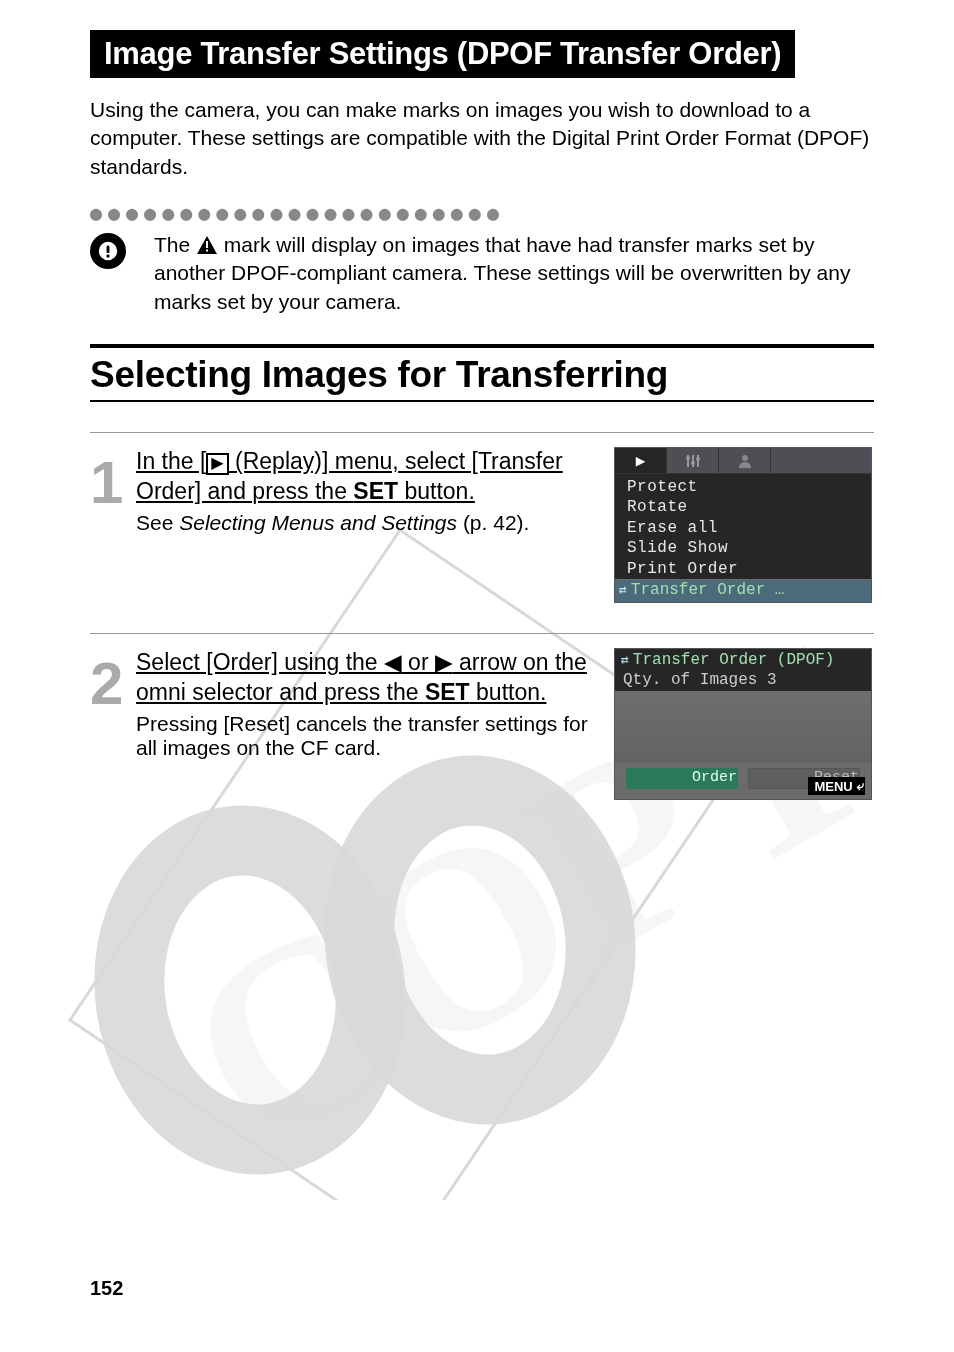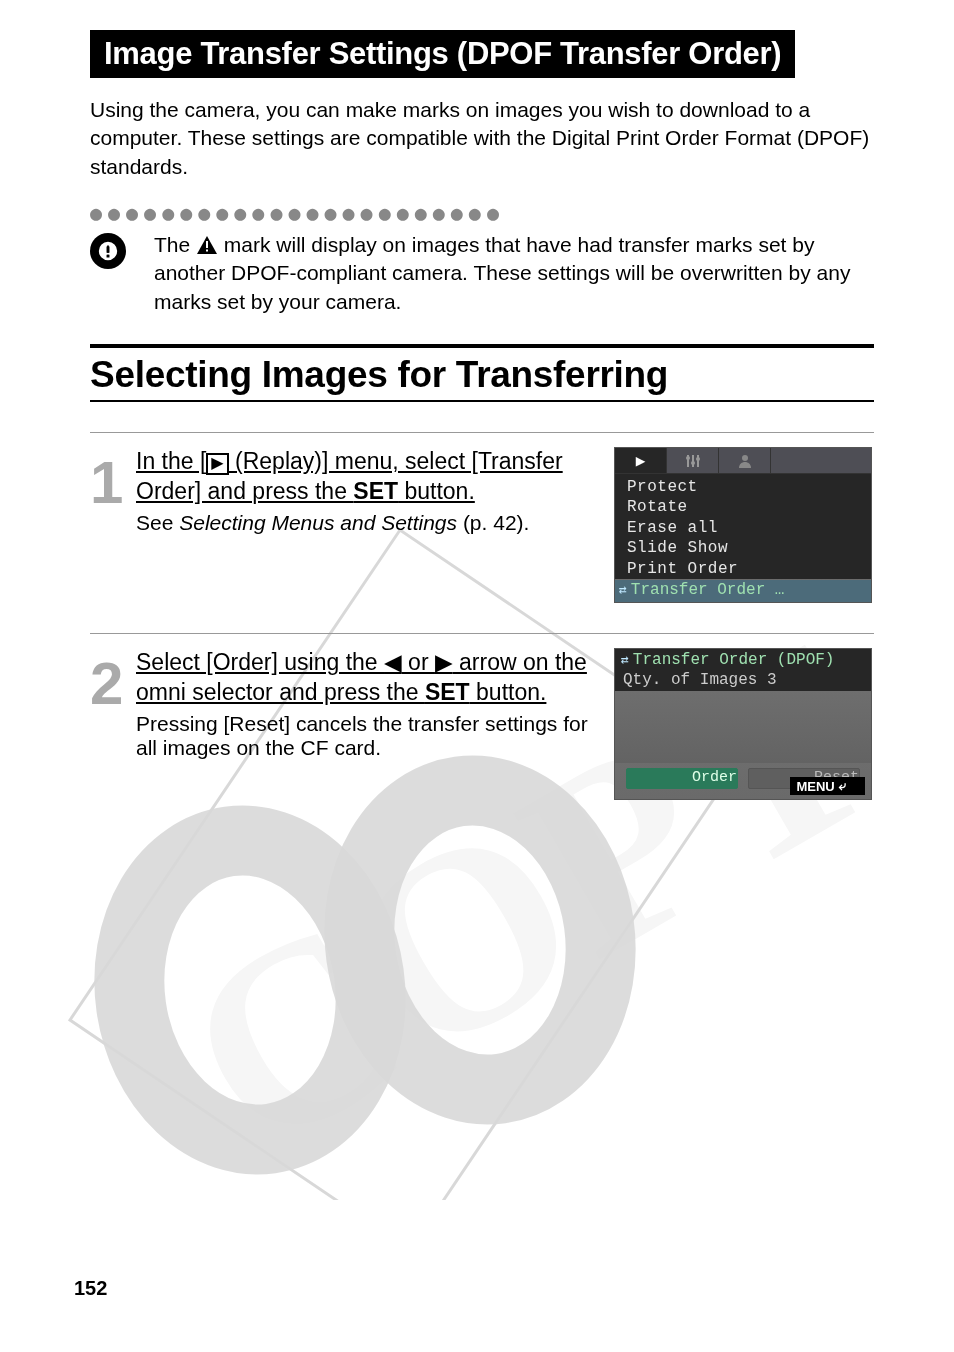--- a/index.html
+++ b/index.html
@@ -124,30 +124,30 @@
   }
   .lcd2-btn {
     flex: 0 0 112px; text-align: right; color: #bbb;
     border: 1px solid #555; border-radius: 2px; padding: 0 0 2px 0;
     font-size: 15px; background: #5f5f5f;
   }
   .lcd2-btn.sel { background: #2a7a5a; color: #dfffe8; border-color: #2a7a5a; }
   .lcd2-menu {
     position: absolute; right: 6px; bottom: 4px;
     background: #000; color: #fff; font-family: Arial, sans-serif;
-    font-size: 13px; font-weight: bold; padding: 1px 19px 1px 6px;
+    font-size: 13px; font-weight: bold; padding: 1px 1px 1px 6px;
     display: flex; align-items: center; gap: 4px;
   }
   .watermark {
     position: absolute; left: 50px; top: 500px; width: 820px; height: 700px;
     pointer-events: none; z-index: 0; opacity: 0.15;
   }
   .content { position: relative; z-index: 1; }
   .page-num {
-    position: absolute; left: 74px; bottom: 52px;
+    position: absolute; left: 90px; bottom: 52px;
     font-weight: 800; font-size: 20px;
   }
   .arrow { font-family: Arial; }
 </style>
 </head>
 <body>
 
 <svg class="watermark" viewBox="0 0 820 700">
   <g fill="none" stroke="#000" stroke-width="3">
     <polygon points="30,520 360,30 700,260 370,750" transform="translate(-10,0)"></polygon>

